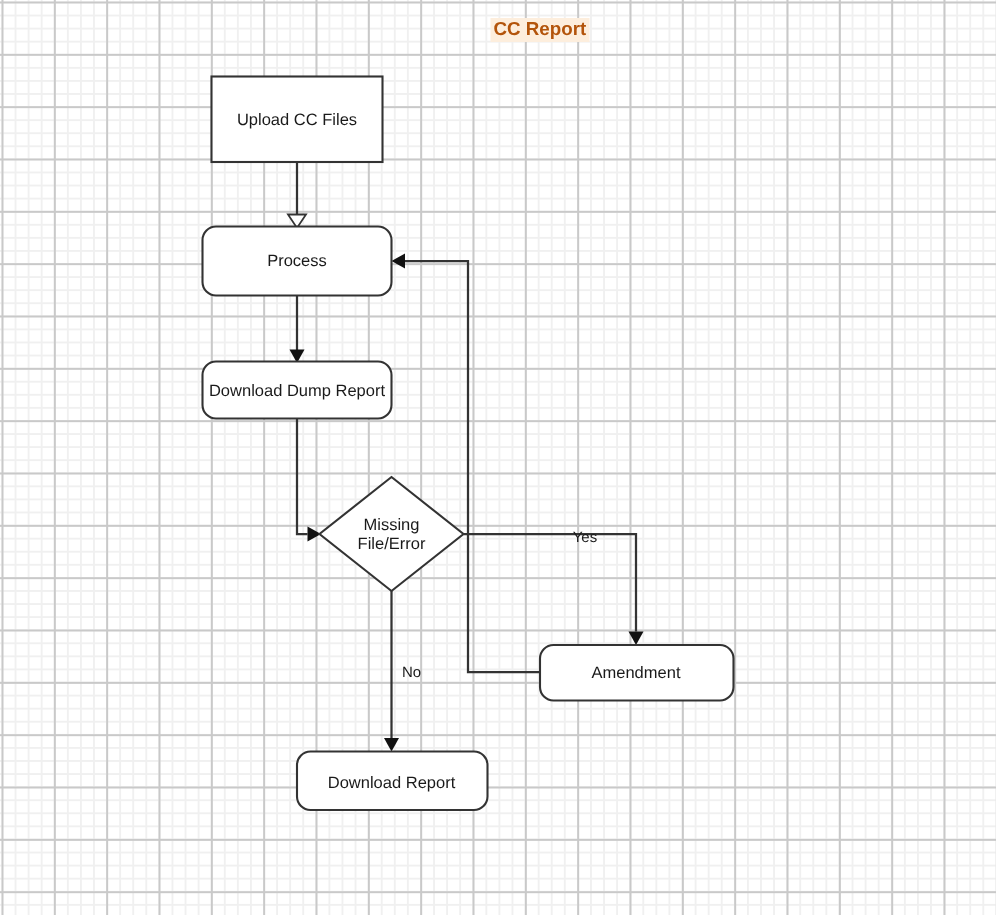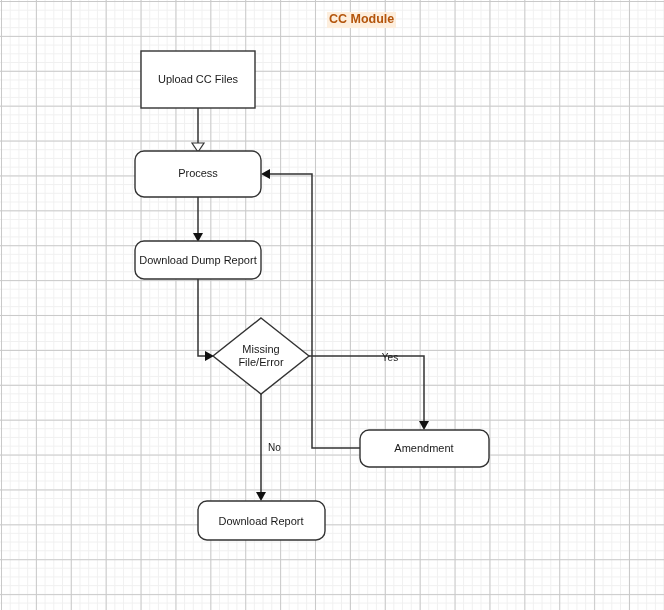--- a/index.html
+++ b/index.html
@@ -80,21 +80,21 @@
     padding: 1px 2px;
     white-space: nowrap;
     line-height: 1.1;
   }
 </style>
 </head>
 <body>
 
 <div id="canvas">
 
-  <div id="title-label" style="left:327px; top:12px;">CC Module</div>
+  <div id="title-label" style="left:327px; top:12px;">CC Report</div>
 
   <svg id="diagram-svg" viewBox="0 0 664 610">
 
     <g>
       <line class="edge-line" x1="198" y1="108" x2="198" y2="143"></line>
       <polygon class="arrow-open" points="192,143 204,143 198,152"></polygon>
     </g>
 
     <g>
       <line class="edge-line" x1="198" y1="197" x2="198" y2="234"></line>

